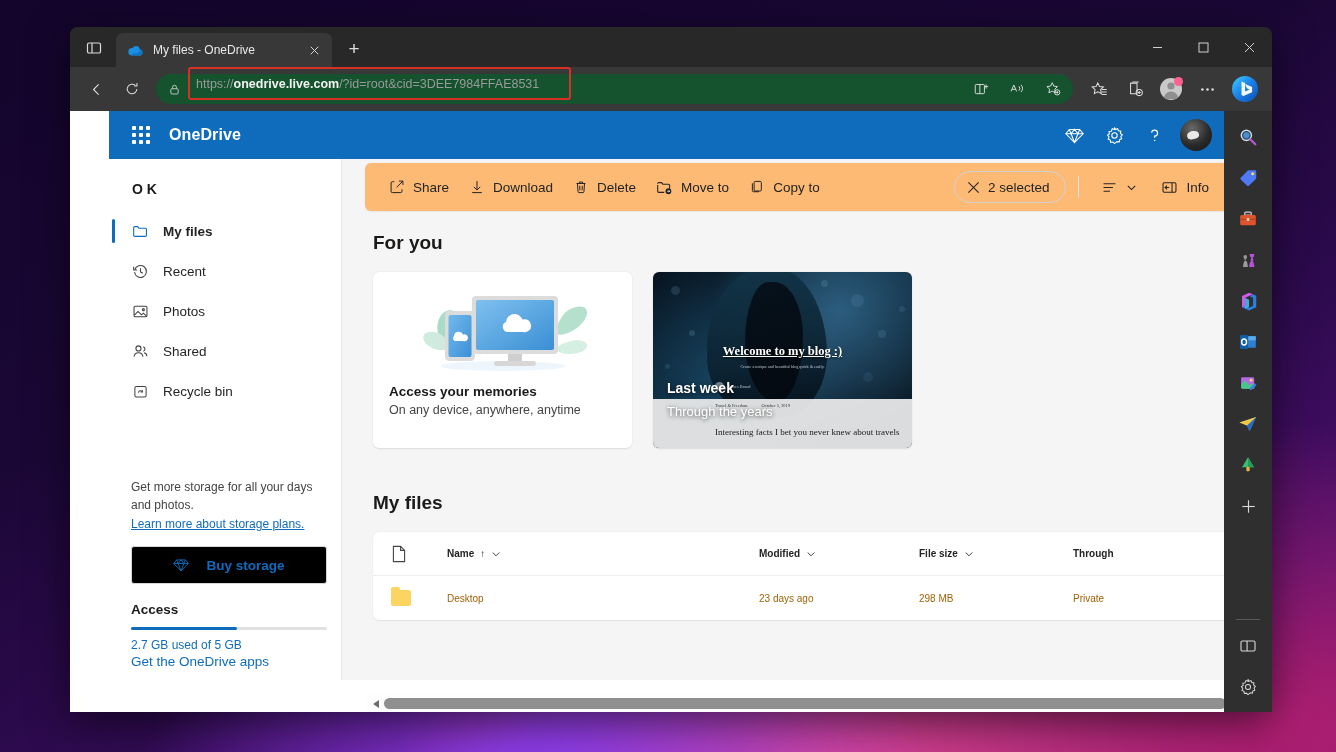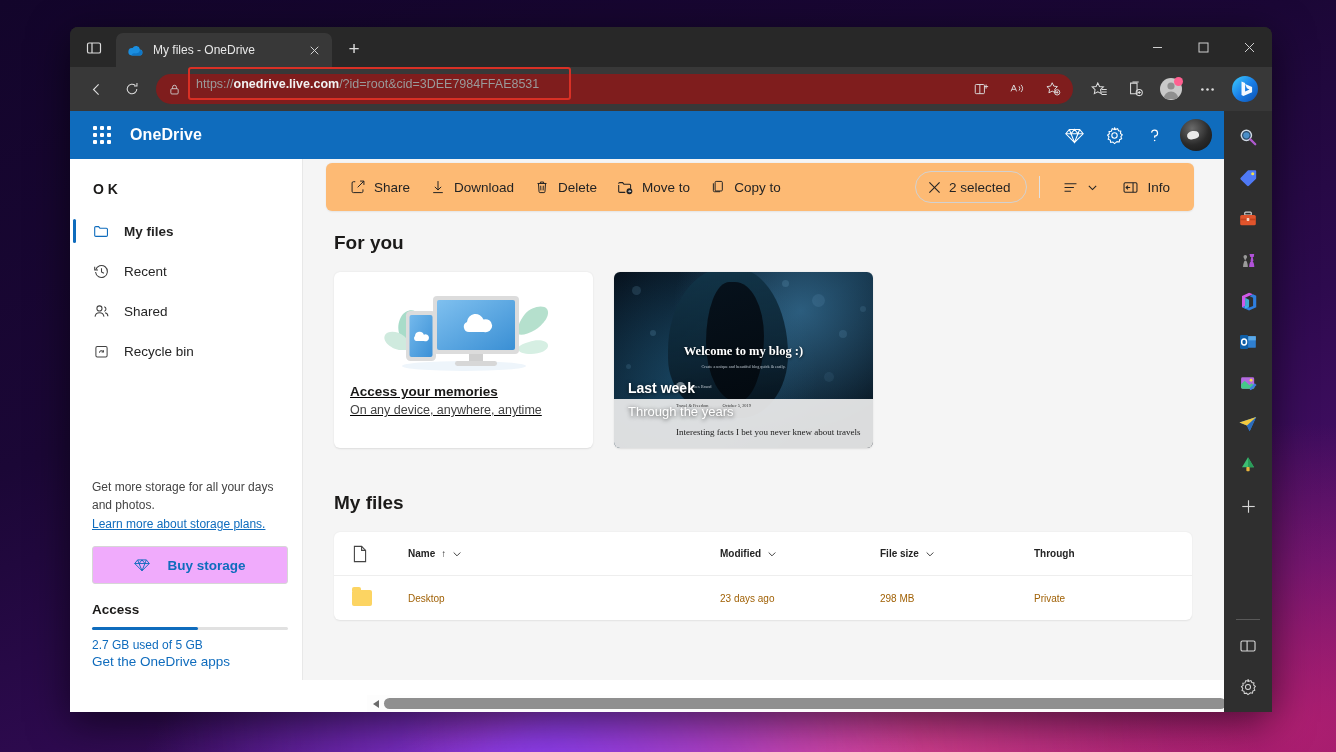--- a/index.html
+++ b/index.html
@@ -102,21 +102,21 @@
     padding: 0 8px;
   }
   .nav-icon-btn {
     width: 32px; height: 32px; border-radius: 5px;
     display: flex; align-items: center; justify-content: center;
     color: #dcdcdc; flex: 0 0 auto;
     margin: 0 2px;
   }
   .omnibox {
     flex: 1; height: 30px; margin: 0 8px 0 6px;
-    background: #7f1d1d;
+    background: #14532d;
     border-radius: 15px;
     display: flex; align-items: center;
     padding-left: 4px;
     position: relative;
   }
   .omnibox-lock {
     width: 28px; height: 28px;
     display: flex; align-items: center; justify-content: center;
     color: #cfcfcf; flex: 0 0 auto;
   }
@@ -161,20 +161,21 @@
     display: flex; align-items: center; justify-content: center;
   }
 
   
   .viewport {
     position: absolute;
     left: 0; top: 84px;
     width: 1154px; height: 601px;
     background: #ffffff;
     overflow: hidden;
+    padding-left: 39px;
   }
   
   .edge-sidebar {
     position: absolute;
     right: 0; top: 84px;
     width: 48px; height: 601px;
     background: #2f2f2f;
     display: flex; flex-direction: column; align-items: center;
     padding-top: 10px;
   }
@@ -281,21 +282,21 @@
   .od-storage-promo {
     font-size: 12px; color: #444; line-height: 1.5;
   }
   .od-storage-link {
     font-size: 12px; color: #0f6cbd; text-decoration: underline;
     display: inline-block; margin-top: 2px;
   }
   .od-buy-btn {
     margin-top: 14px; width: 196px; height: 38px;
     border: 1px solid #d6d6d6; border-radius: 3px;
-    background: #f0abfc;
+    background: #000000;
     display: flex; align-items: center; justify-content: center;
     gap: 17px;
     color: #0f6cbd; font-size: 13.5px; font-weight: 700;
   }
   .od-storage-title {
     margin-top: 18px; font-size: 13.5px; font-weight: 700; color: #1b1a19;
   }
   .od-storage-bar {
     margin-top: 10px; width: 196px; height: 3px; background: #e1e1e1; border-radius: 2px;
   }
@@ -346,21 +347,21 @@
   .foryou-card {
     width: 259px; height: 176px;
     background: #fff; border-radius: 6px;
     overflow: hidden; position: relative;
     box-shadow: 0 0.6px 1.8px rgba(0,0,0,0.10);
   }
   .memories-art {
     height: 112px; display: flex; align-items: center; justify-content: center;
     position: relative;
   }
-  .memories-card-text { padding: 0 16px; text-decoration: underline; }
+  .memories-card-text { padding: 0 16px; }
   .card-title { font-size: 13.5px; font-weight: 700; color: #1b1a19; }
   .card-sub { font-size: 12.5px; color: #444; margin-top: 4px; }
 
   .blog-card {
     width: 259px; height: 176px; border-radius: 6px;
     overflow: hidden; position: relative;
     background:
       radial-gradient(circle at 72% 22%, rgba(70,140,185,0.55) 0%, rgba(10,30,50,0) 55%),
       radial-gradient(circle at 30% 60%, rgba(40,110,150,0.45) 0%, rgba(6,18,32,0) 60%),
       linear-gradient(150deg, #07131f 0%, #0c2436 45%, #061019 100%);
@@ -379,20 +380,21 @@
     background: linear-gradient(160deg, rgba(6,16,26,0.95), rgba(3,9,15,0.98));
     border-radius: 40% 50% 45% 55% / 50% 45% 55% 50%;
   }
   .bokeh { position: absolute; border-radius: 50%; background: rgba(150,215,255,0.30); }
   .blog-head {
     position: absolute; left: 0; right: 0; top: 72px;
     text-align: center;
     color: #fff; font-size: 12.5px; font-weight: 700;
     font-family: "Liberation Serif", serif;
     text-shadow: 0 1px 3px rgba(0,0,0,0.8);
+    text-decoration: underline;
   }
   .blog-sub {
     position: absolute; left: 0; right: 0; top: 92px;
     text-align: center; color: rgba(220,230,240,0.8);
     font-size: 4.2px; font-family: "Liberation Serif", serif;
   }
   .blog-author {
     position: absolute; left: 62px; top: 110px;
     display: flex; align-items: center; gap: 4px;
   }
@@ -713,20 +715,30 @@
           <span class="od-nav-icon">
             <svg width="17" height="17" viewBox="0 0 20 20" fill="none" stroke="currentColor" stroke-width="1.25">
               <path d="M3.2 8.2A7 7 0 1 1 3 10.6"></path>
                 <path d="M2 4.4v3.9h3.9"></path>
                 <path d="M10 6.3v4.1l2.8 1.7"></path>
             </svg>
           </span>
           <span>Recent</span>
         </div>
 
+        <div class="od-nav-item">
+          <span class="od-nav-icon">
+            <svg width="17" height="17" viewBox="0 0 20 20" fill="none" stroke="currentColor" stroke-width="1.25">
+              <rect x="2.4" y="3.8" width="15.2" height="12.4" rx="1.6"></rect>
+              <circle cx="13.4" cy="7.8" r="1.2"></circle>
+              <path d="M2.8 14.2l4.3-4.3 4 4 2.2-2 3.8 3.6"></path>
+            </svg>
+          </span>
+          <span>Photos</span>
+        </div>
 
         <div class="od-nav-item">
           <span class="od-nav-icon">
             <svg width="17" height="17" viewBox="0 0 20 20" fill="none" stroke="currentColor" stroke-width="1.25">
               <circle cx="7.6" cy="6.4" r="3"></circle>
               <path d="M2.4 16a5.3 5.3 0 0 1 10.5 0"></path>
               <path d="M13.2 4.4a2.8 2.8 0 0 1 0 5.4"></path>
               <path d="M14.2 11.5a4.2 4.2 0 0 1 3.3 4.1"></path>
             </svg>
           </span>

